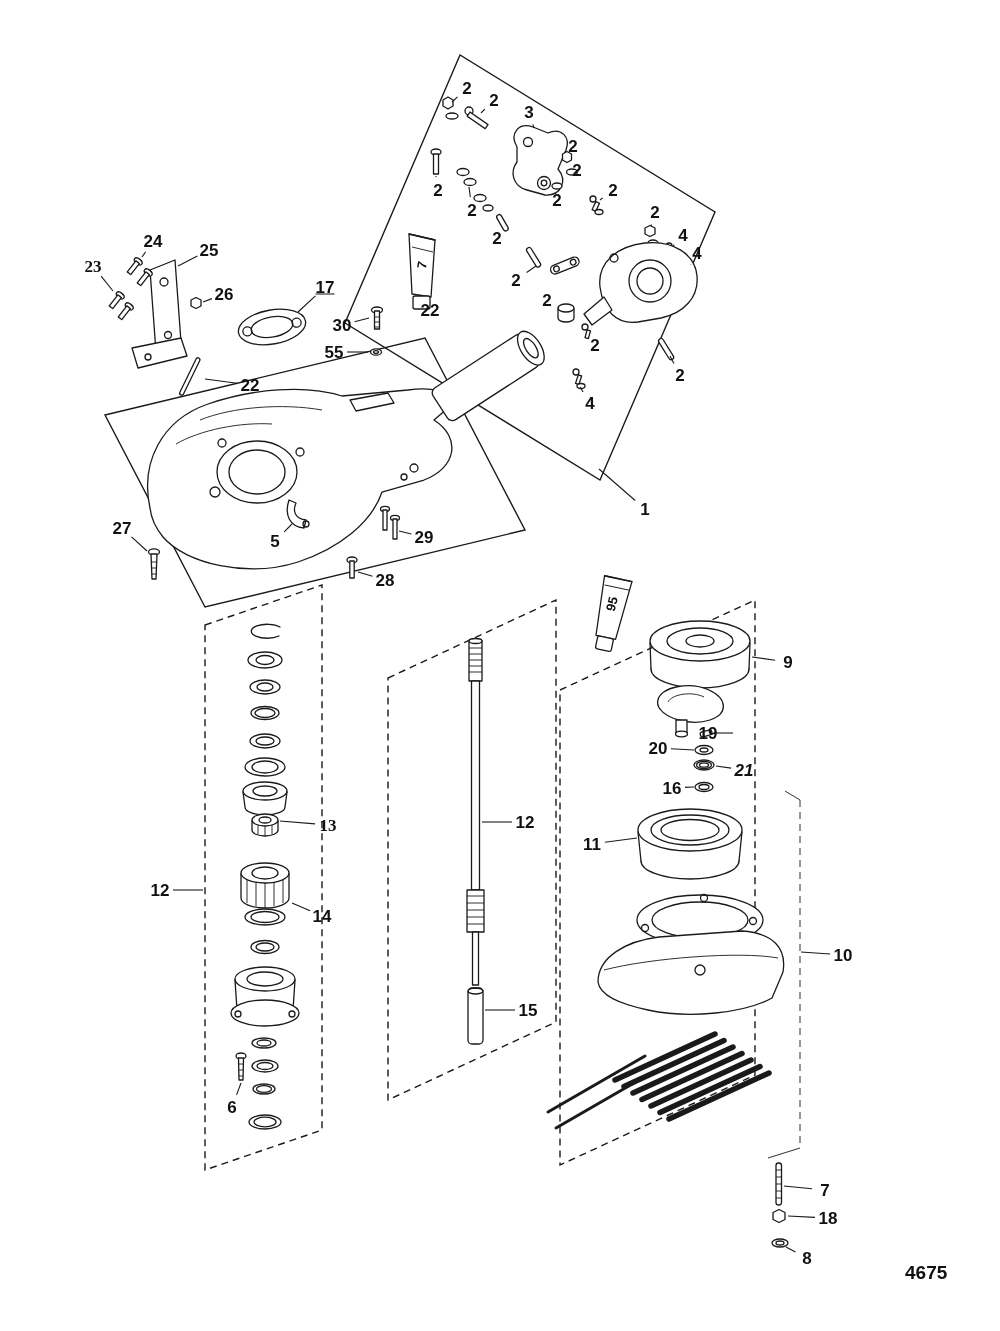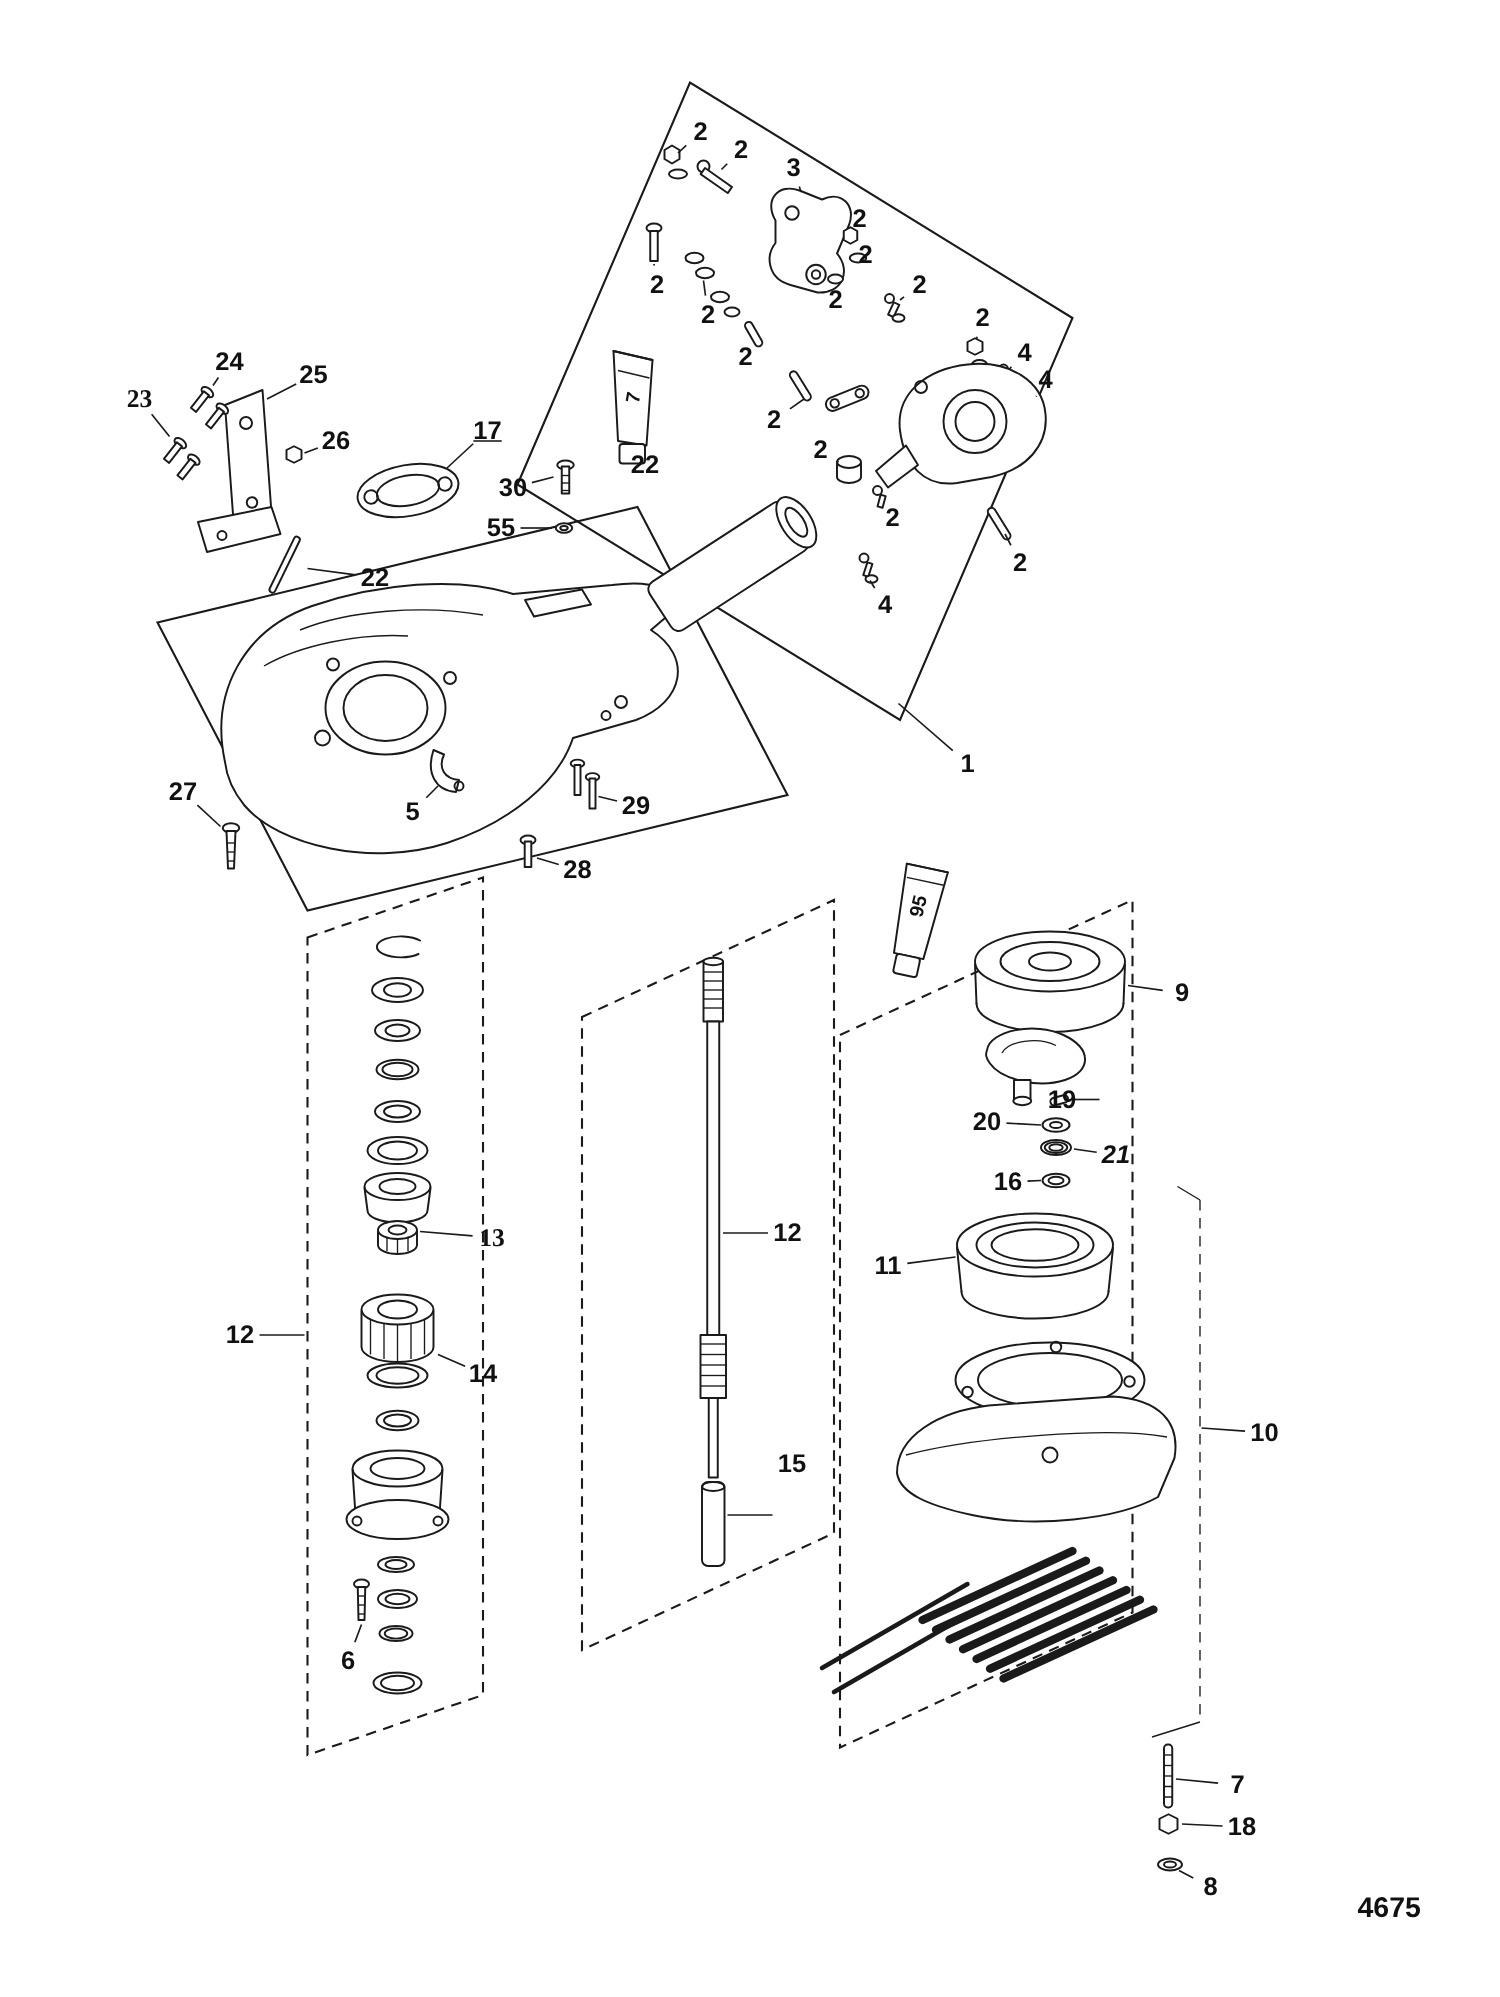--- a/index.html
+++ b/index.html
@@ -461,21 +461,21 @@
       <div class="callout" style="left: 122px; top: 528px;">27</div>
       <div class="callout" style="left: 275px; top: 541px;">5</div>
       <div class="callout" style="left: 424px; top: 537px;">29</div>
       <div class="callout" style="left: 385px; top: 580px;">28</div>
       <div class="callout" style="left: 645px; top: 509px;">1</div>
       <div class="callout" style="left: 328px; top: 825px; font-family: Liberation Serif, serif;">13</div>
       <div class="callout" style="left: 160px; top: 890px;">12</div>
       <div class="callout" style="left: 322px; top: 916px;">14</div>
       <div class="callout" style="left: 232px; top: 1107px;">6</div>
       <div class="callout" style="left: 525px; top: 822px;">12</div>
-      <div class="callout" style="left: 528px; top: 976px;">15</div>
+      <div class="callout" style="left: 528px; top: 1010px;">15</div>
       <div class="callout" style="left: 788px; top: 662px;">9</div>
       <div class="callout" style="left: 708px; top: 733px;">19</div>
       <div class="callout" style="left: 658px; top: 748px;">20</div>
       <div class="callout" style="left: 744px; top: 770px; font-style: italic;">21</div>
       <div class="callout" style="left: 672px; top: 788px; text-align: right;">16</div>
       <div class="callout" style="left: 592px; top: 844px;">11</div>
       <div class="callout" style="left: 843px; top: 955px;">10</div>
       <div class="callout" style="left: 825px; top: 1190px;">7</div>
       <div class="callout" style="left: 828px; top: 1218px;">18</div>
       <div class="callout" style="left: 807px; top: 1258px;">8</div>

